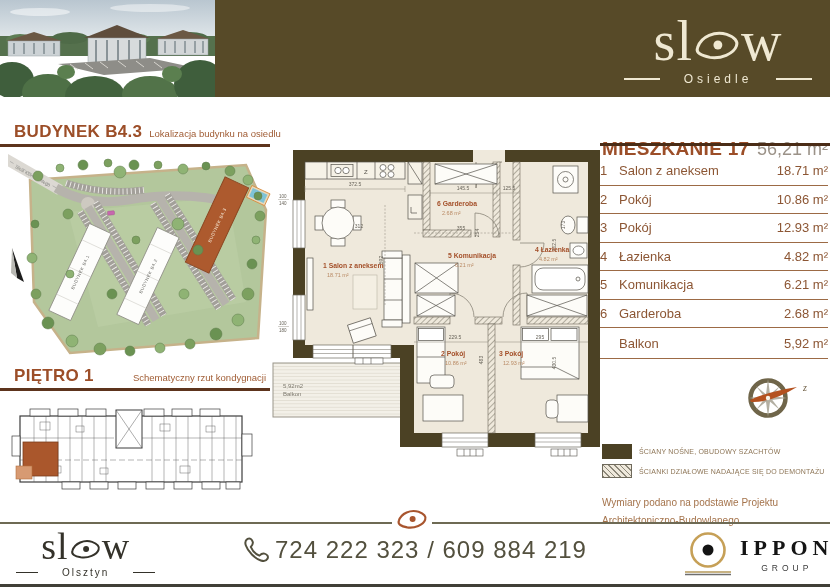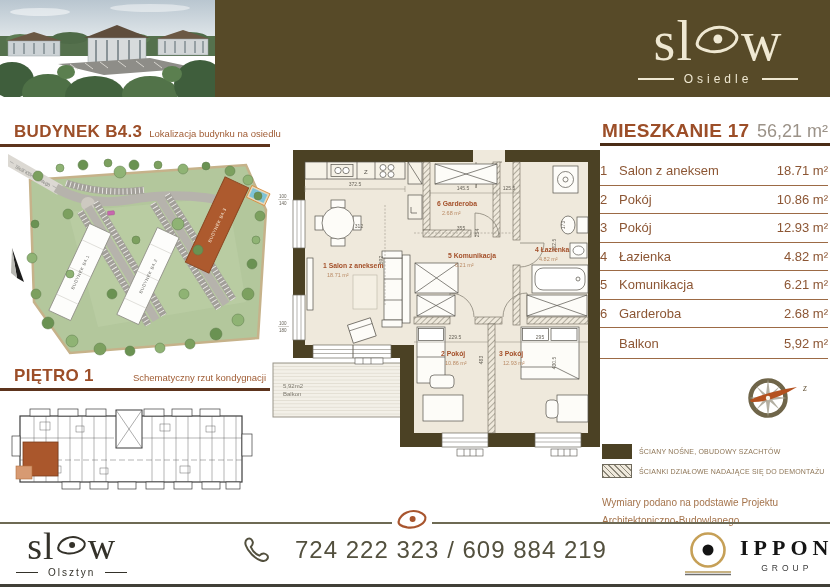--- a/index.html
+++ b/index.html
@@ -4,49 +4,49 @@
 <style>
   html,body{margin:0;padding:0;background:#888;}
   .page{position:relative;width:830px;height:587px;background:#fff;overflow:hidden;
         font-family:"Liberation Sans",sans-serif;}
   .abs{position:absolute;}
   
   .band{left:215px;top:0;width:615px;height:97px;background:#574a28;}
   .photo{left:0;top:0;width:215px;height:97px;}
   .logo{display:flex;flex-direction:column;align-items:center;color:#efe8d2;}
   .logo-word{font-family:"Liberation Serif",serif;font-size:56px;line-height:1;
-             display:flex;align-items:center;letter-spacing:1px;}
-  .logo-sub{display:flex;align-items:center;gap:10px;font-size:12px;letter-spacing:4px;margin-top:3px;}
+             display:flex;align-items:flex-end;letter-spacing:1px;}
+  .logo-sub{display:flex;align-items:center;gap:24px;font-size:12px;letter-spacing:4px;margin-top:3px;}
   .logo-sub .dash{display:inline-block;width:36px;height:2px;background:currentColor;}
   
   .h-row{display:flex;align-items:baseline;gap:7px;}
   .h-big{font-size:17px;font-weight:800;color:#9c4e28;letter-spacing:.3px;}
   .h-sub{font-size:9.5px;color:#a05c34;}
   .rule{height:2.5px;background:#5d341d;}
   
-  .apt-head{left:602px;top:120px;width:226px;display:flex;align-items:baseline;justify-content:space-between;text-align:center;}
+  .apt-head{left:602px;top:138px;width:226px;display:flex;align-items:baseline;justify-content:space-between;text-align:center;}
   .apt-title{font-size:19px;font-weight:800;color:#9c4e28;letter-spacing:.3px;}
   .apt-total{font-size:18px;color:#9b9288;}
   .rooms{left:600px;top:157px;width:228px;}
   .room-row{display:flex;align-items:center;height:27.5px;border-bottom:1.5px solid #9c6a45;
             font-size:13px;color:#8c5634;}
   .room-row.balkon{height:30px;}
   .room-no{width:19px;}
   .room-nm{flex:1;}
   .room-ar{text-align:right;}
   
   .legend{left:602px;top:444px;width:226px;font-size:7px;color:#8d7556;letter-spacing:.2px;}
   .leg-row{display:flex;align-items:center;gap:7px;margin-bottom:5px;}
   .sw-solid{width:30px;height:15px;background:#4b4124;}
   .sw-hatch{width:28px;height:12px;border:1px solid #6f6a5c;
     background:repeating-linear-gradient(45deg,#8d887a 0 1px,#efe9dc 1px 4px);}
   .notes{left:602px;top:494px;width:228px;font-size:10px;color:#a4734b;line-height:1.75;}
   
   .divider{top:522px;height:1.5px;background:#6e6a54;}
-  .phone-wrap{left:243px;top:536px;display:flex;align-items:center;gap:24px;color:#53503e;}
+  .phone-wrap{left:243px;top:536px;display:flex;align-items:center;gap:4px;color:#53503e;}
   .phone-num{font-size:24px;letter-spacing:1px;}
   .f-logo{left:16px;top:527px;color:#34322a;}
   .f-logo .logo-word{font-size:38px;}
   .f-logo .logo-sub{font-size:10px;letter-spacing:2px;margin-top:2px;}
   .f-logo .logo-sub .dash{width:22px;height:1.5px;}
   .ippon{left:683px;top:527px;display:flex;align-items:center;gap:7px;}
   .ippon-txt{display:flex;flex-direction:column;align-items:center;}
   .ippon-name{font-family:"Liberation Serif",serif;font-size:22px;letter-spacing:5px;color:#141414;font-weight:600;}
   .ippon-sub{font-size:8.5px;letter-spacing:4px;color:#3a3a3a;margin-top:2px;}
   .bottom-strip{left:0;top:584px;width:830px;height:3px;background:#403f37;}

